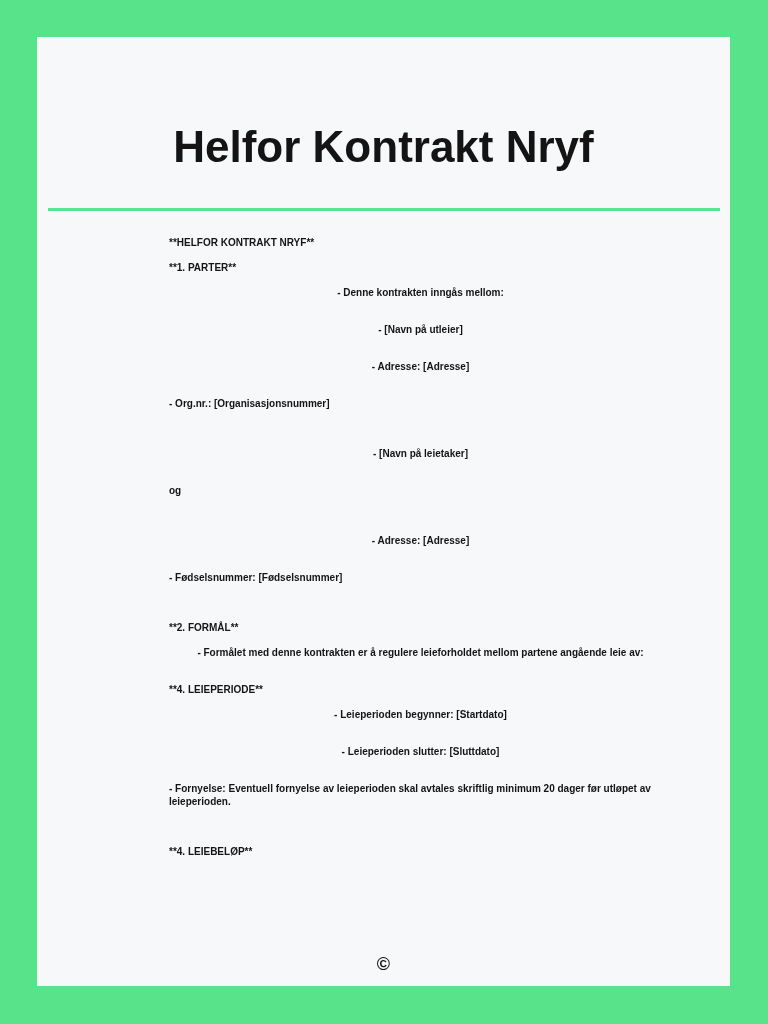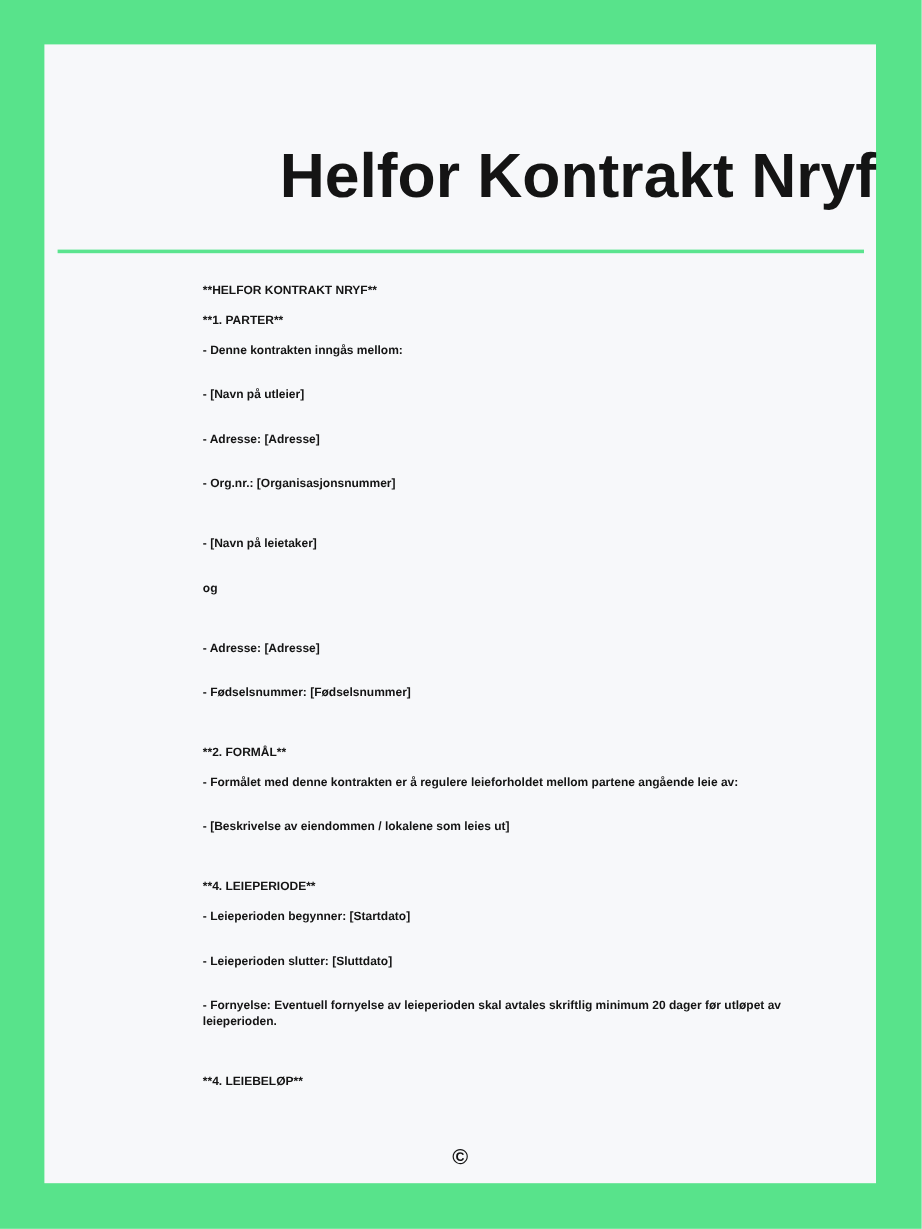--- a/index.html
+++ b/index.html
@@ -18,22 +18,22 @@
     position: absolute;
     left: 37px;
     top: 37px;
     width: 693px;
     height: 949px;
     background: #f7f8fa;
   }
   .doc-title {
     margin: 0;
     padding-top: 86px;
-    text-align: right;
-    font-size: 52px;
+    text-align: center;
+    font-size: 44px;
     line-height: 48px;
     font-weight: 700;
     color: #141414;
     letter-spacing: 0px;
   }
   .rule {
     height: 3px;
     background: #5be48f;
     margin: 37px 10px 0 11px;
     border: none;
@@ -44,21 +44,21 @@
     font-size: 10px;
     line-height: 13px;
     font-weight: 700;
     color: #141414;
     margin-left: 44px;
   }
   .para {
     margin: 0;
   }
   .gap-s { margin-bottom: 12px; }
-  .gap-m { margin-bottom: 24px; }
+  .gap-m { margin-bottom: 24px; text-align: center; }
   .gap-l { margin-bottom: 37px; }
   .copyright {
     position: absolute;
     left: 0;
     right: 0;
     bottom: 13px;
     text-align: center;
     font-size: 18px;
     line-height: 18px;
     font-weight: 700;
@@ -77,21 +77,20 @@
     <p class="para gap-m">- Denne kontrakten inngås mellom:</p>
     <p class="para gap-m">- [Navn på utleier]</p>
     <p class="para gap-m">- Adresse: [Adresse]</p>
     <p class="para gap-l">- Org.nr.: [Organisasjonsnummer]</p>
     <p class="para gap-m">- [Navn på leietaker]</p>
     <p class="para gap-l">og</p>
     <p class="para gap-m">- Adresse: [Adresse]</p>
     <p class="para gap-l">- Fødselsnummer: [Fødselsnummer]</p>
     <p class="para gap-s">**2. FORMÅL**</p>
     <p class="para gap-m">- Formålet med denne kontrakten er å regulere leieforholdet mellom partene angående leie av:</p>
-    <p class="para gap-l">- [Beskrivelse av eiendommen / lokalene som leies ut]</p>
     <p class="para gap-s">**4. LEIEPERIODE**</p>
     <p class="para gap-m">- Leieperioden begynner: [Startdato]</p>
     <p class="para gap-m">- Leieperioden slutter: [Sluttdato]</p>
     <p class="para gap-l">- Fornyelse: Eventuell fornyelse av leieperioden skal avtales skriftlig minimum 20 dager før utløpet av leieperioden.</p>
     <p class="para">**4. LEIEBELØP**</p>
   </div>
   <div class="copyright">©</div>
 </div>
 
 </body></html>

